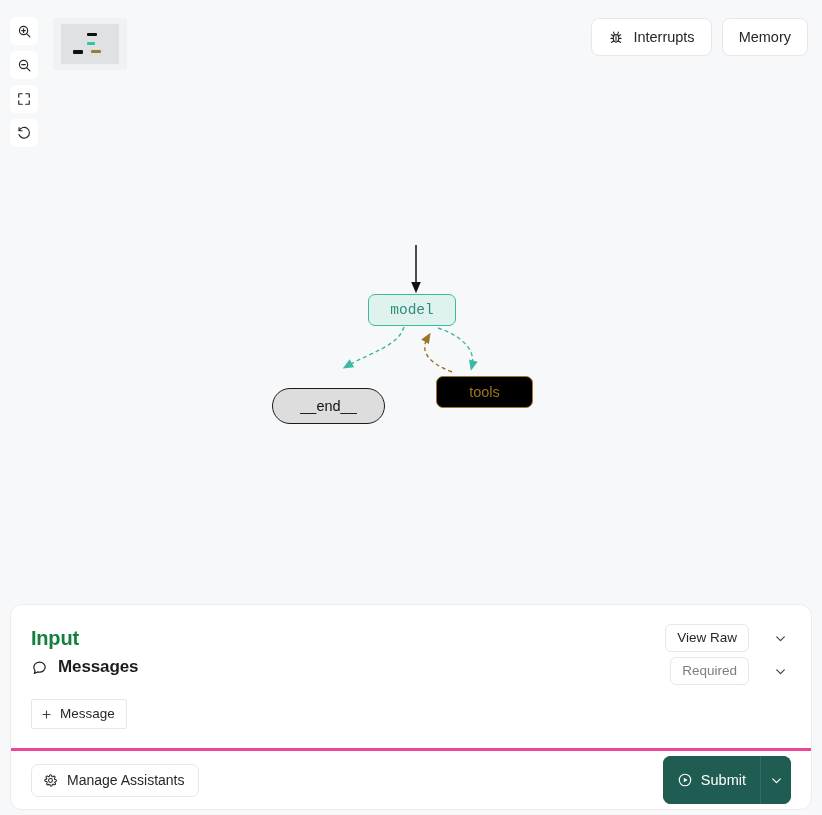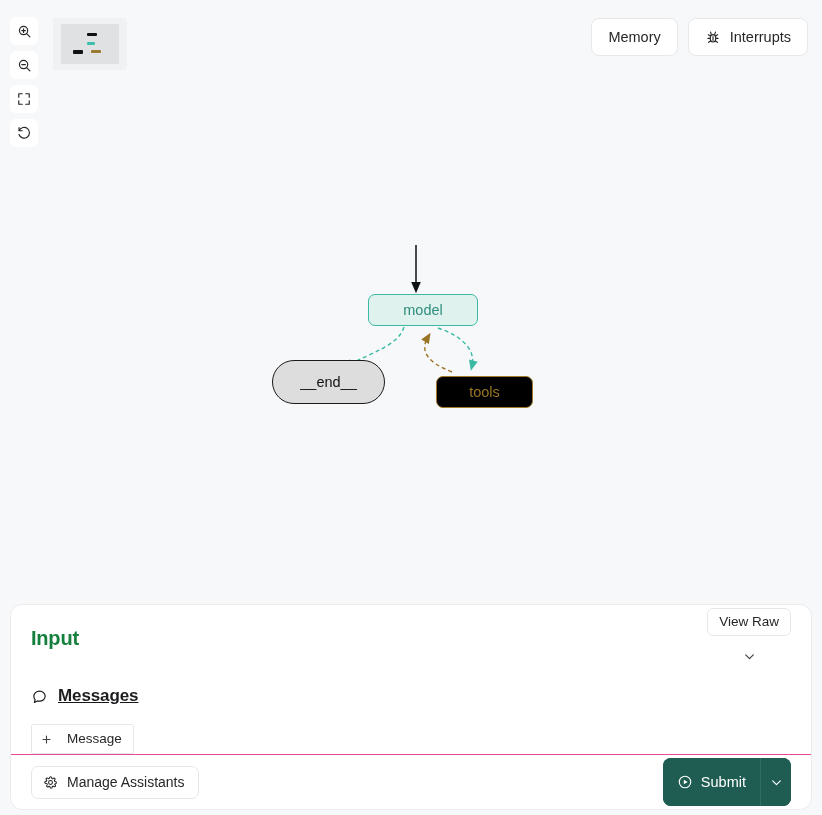--- a/index.html
+++ b/index.html
@@ -137,22 +137,22 @@
     color: #2f8d7e;
   }
   .node-tools {
     background: #000000;
     border: 1.4px solid #a07a28;
     border-radius: 7px;
     color: #9b7526;
   }
 
   #node-start { left: 353px; top: 212px; width: 127px; height: 32px; }
-  #node-model { left: 368px; top: 294px; width: 110px; height: 32px; }
-  #node-end   { left: 272px; top: 360px; width: 113px; height: 44px; }
+  #node-model { left: 368px; top: 294px; width: 88px; height: 32px; font-family: Liberation Mono, monospace; }
+  #node-end   { left: 272px; top: 388px; width: 113px; height: 36px; }
   #node-tools { left: 436px; top: 376px; width: 97px; height: 32px; }
 
   
   .input-panel {
     position: absolute;
     left: 10px;
     top: 604px;
     width: 802px;
     height: 206px;
     background: #ffffff;
@@ -170,21 +170,21 @@
     align-items: center;
     justify-content: space-between;
     height: 34px;
   }
   .panel-title {
     font-size: 20px;
     font-weight: 700;
     color: #15803d;
     letter-spacing: -0.2px;
   }
-  .header-right { display: flex; align-items: center; gap: 8px; flex-direction: column; }
+  .header-right { display: flex; align-items: center; gap: 20px; }
 
   .chip-btn {
     height: 28px;
     padding: 0 11px;
     background: #ffffff;
     border: 1px solid #e6e7e9;
     border-radius: 6px;
     font-size: 13.5px;
     color: #27272a;
     cursor: pointer;
@@ -202,25 +202,24 @@
     align-items: center;
     justify-content: center;
     background: none;
     border: none;
     cursor: pointer;
     padding: 0;
   }
 
   .messages-row {
     display: flex;
-    align-items: center;
+    align-items: flex-start;
     justify-content: space-between;
-    margin-top: 27px;
+    margin-top: 2px;
     height: 28px;
-    text-decoration: underline;
   }
   .messages-label {
     display: flex;
     align-items: center;
     gap: 10px;
     font-size: 17px;
     font-weight: 600;
     color: #1c1c1f;
     letter-spacing: -0.1px;
   }
@@ -229,29 +228,29 @@
     margin-top: 14px;
     height: 30px;
     padding: 0 11px 0 8px;
     background: #ffffff;
     border: 1px solid #e6e7e9;
     border-radius: 2px;
     font-size: 13.5px;
     color: #27272a;
     display: inline-flex;
     align-items: center;
-    gap: 14px;
+    gap: 7px;
     cursor: pointer;
     font-family: "Liberation Sans", sans-serif;
     line-height: 1;
   }
 
   .panel-footer {
     height: 61px;
-    border-top: 1px solid #ec4899;
+    border-top: 3px solid #ec4899;
     display: flex;
     align-items: center;
     justify-content: space-between;
     padding: 0 20px;
   }
 
   .manage-btn {
     height: 33px;
     padding: 0 13px 0 11px;
     background: #ffffff;
@@ -372,37 +371,37 @@
       <div class="minimap-inner">
         <div class="mm-node mm-start"></div>
         <div class="mm-node mm-model"></div>
         <div class="mm-node mm-end"></div>
         <div class="mm-node mm-tools"></div>
       </div>
     </div>
 
     <div class="top-right-actions">
       <button class="pill-btn">
-        <span>Memory</span>
-      </button>
-      <button class="pill-btn">
         <svg width="16" height="16" viewBox="0 0 24 24" fill="none" stroke="#27272a" stroke-width="1.7" stroke-linecap="round" stroke-linejoin="round">
           <rect x="8" y="8.5" width="8" height="11" rx="4"></rect>
           <path d="M8.5 10.5 L5 8.5"></path>
           <path d="M15.5 10.5 L19 8.5"></path>
           <path d="M8 14 L4.3 14"></path>
           <path d="M16 14 L19.7 14"></path>
           <path d="M8.6 18 L5.3 20"></path>
           <path d="M15.4 18 L18.7 20"></path>
           <path d="M9.5 8 L8.3 4.6"></path>
           <path d="M14.5 8 L15.7 4.6"></path>
           <path d="M12 11.5 L12 17"></path>
         </svg>
         <span>Interrupts</span>
       </button>
+      <button class="pill-btn">
+        <span>Memory</span>
+      </button>
     </div>
   </div>
 
   <div class="input-panel">
 
     <div class="panel-body">
 
       <div class="panel-header-row">
         <div class="panel-title">Input</div>
         <div class="header-right">
@@ -414,20 +413,28 @@
           </button>
         </div>
       </div>
 
       <div class="messages-row">
         <div class="messages-label">
           <svg width="17" height="17" viewBox="0 0 24 24" fill="none" stroke="#1c1c1f" stroke-width="1.7" stroke-linecap="round" stroke-linejoin="round">
             <path d="M20 11.5 C20 15.4 16.4 18.6 12 18.6 C11 18.6 10.1 18.5 9.2 18.3 L4.8 20.4 L5.8 16.6 C4.7 15.2 4 13.4 4 11.5 C4 7.6 7.6 4.4 12 4.4 C16.4 4.4 20 7.6 20 11.5 Z"></path>
           </svg>
           <span>Messages</span>
+        </div>
+        <div class="header-right">
+          <button class="chip-btn chip-muted">Required</button>
+          <button class="icon-caret">
+            <svg width="13" height="13" viewBox="0 0 24 24" fill="none" stroke="#3f3f46" stroke-width="2.2" stroke-linecap="round" stroke-linejoin="round">
+              <polyline points="5,9 12,16 19,9"></polyline>
+            </svg>
+          </button>
         </div>
       </div>
 
       <button class="add-message-btn">
         <svg width="13" height="13" viewBox="0 0 24 24" fill="none" stroke="#3f3f46" stroke-width="2" stroke-linecap="round">
           <line x1="12" y1="5.5" x2="12" y2="18.5"></line>
           <line x1="5.5" y1="12" x2="18.5" y2="12"></line>
         </svg>
         <span>Message</span>
       </button>

